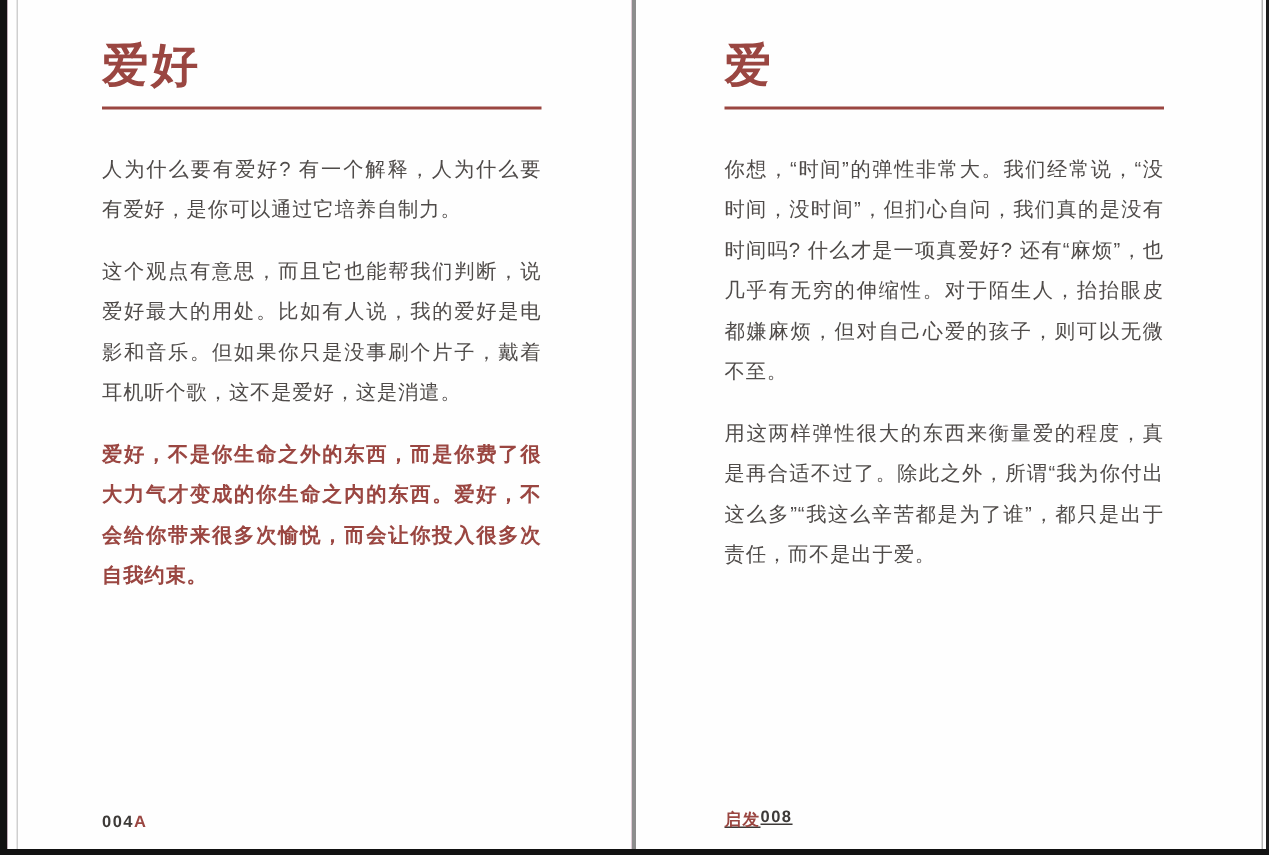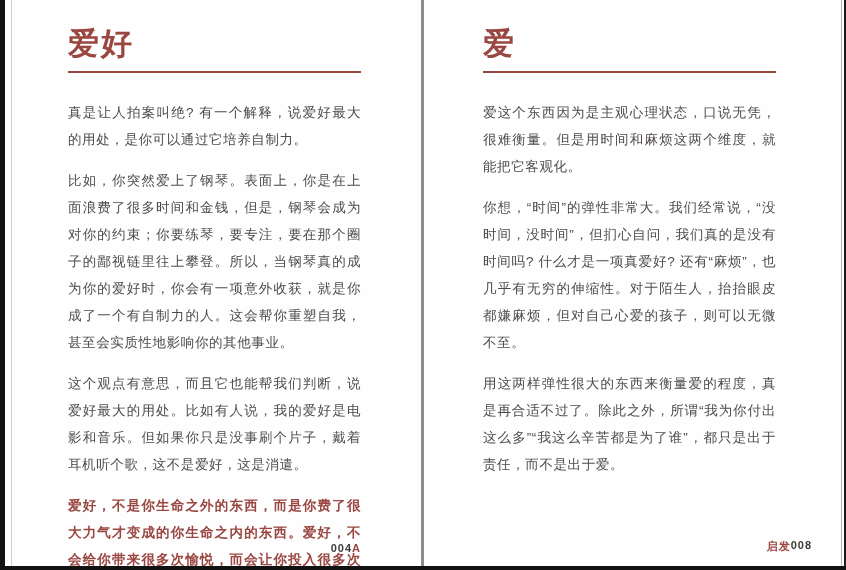--- a/index.html
+++ b/index.html
@@ -64,59 +64,56 @@
   }
   .body p.em, .body .em {
     color: #9a4641;
     font-weight: 700;
   }
   .page-footer {
     position: absolute;
     bottom: 16px;
     left: 0; right: 0;
     display: flex;
-    justify-content: flex-end;
+    justify-content: flex-start;
     font-size: 11px;
     font-weight: 700;
     letter-spacing: 1px;
     color: #3d3a38;
-    margin-left: 32px;
   }
   .page.left  .page-footer { padding: 0 60px 0 63px; }
-  .page.right .page-footer { padding: 0 32px 0 59px; }
+  .page.right .page-footer { padding: 0 32px 0 59px; text-decoration: underline; }
   .accent { color: #9a4641; }
 </style>
 </head>
 <body>
 
 <div class="spread">
   <div class="edge-black-left"></div>
 
   <div class="page left">
     <h1 class="page-title">爱好</h1>
     <div class="title-rule"></div>
     <div class="body">
-      <p>真是让人拍案叫绝? 有一个解释，说爱好最大的用处，是你可以通过它培养自制力。</p>
-      <p>比如，你突然爱上了钢琴。表面上，你是在上面浪费了很多时间和金钱，但是，钢琴会成为对你的约束；你要练琴，要专注，要在那个圈子的鄙视链里往上攀登。所以，当钢琴真的成为你的爱好时，你会有一项意外收获，就是你成了一个有自制力的人。这会帮你重塑自我，甚至会实质性地影响你的其他事业。</p>
+      <p>人为什么要有爱好? 有一个解释，人为什么要有爱好，是你可以通过它培养自制力。</p>
       <p>这个观点有意思，而且它也能帮我们判断，说爱好最大的用处。比如有人说，我的爱好是电影和音乐。但如果你只是没事刷个片子，戴着耳机听个歌，这不是爱好，这是消遣。</p>
       <p class="em">爱好，不是你生命之外的东西，而是你费了很大力气才变成的你生命之内的东西。爱好，不会给你带来很多次愉悦，而会让你投入很多次自我约束。</p>
     </div>
     <div class="page-footer">
       <span>004</span>
       <span class="accent">A</span>
     </div>
   </div>
 
   <div class="gutter"></div>
 
   <div class="page right">
     <h1 class="page-title">爱</h1>
     <div class="title-rule"></div>
     <div class="body">
-      <p>爱这个东西因为是主观心理状态，口说无凭，很难衡量。但是用时间和麻烦这两个维度，就能把它客观化。</p>
       <p>你想，“时间”的弹性非常大。我们经常说，“没时间，没时间”，但扪心自问，我们真的是没有时间吗? 什么才是一项真爱好? 还有“麻烦”，也几乎有无穷的伸缩性。对于陌生人，抬抬眼皮都嫌麻烦，但对自己心爱的孩子，则可以无微不至。</p>
       <p>用这两样弹性很大的东西来衡量爱的程度，真是再合适不过了。除此之外，所谓“我为你付出这么多”“我这么辛苦都是为了谁”，都只是出于责任，而不是出于爱。</p>
 
     </div>
     <div class="page-footer">
       <span class="accent">启发</span>
       <span>008</span>
     </div>
   </div>
 

